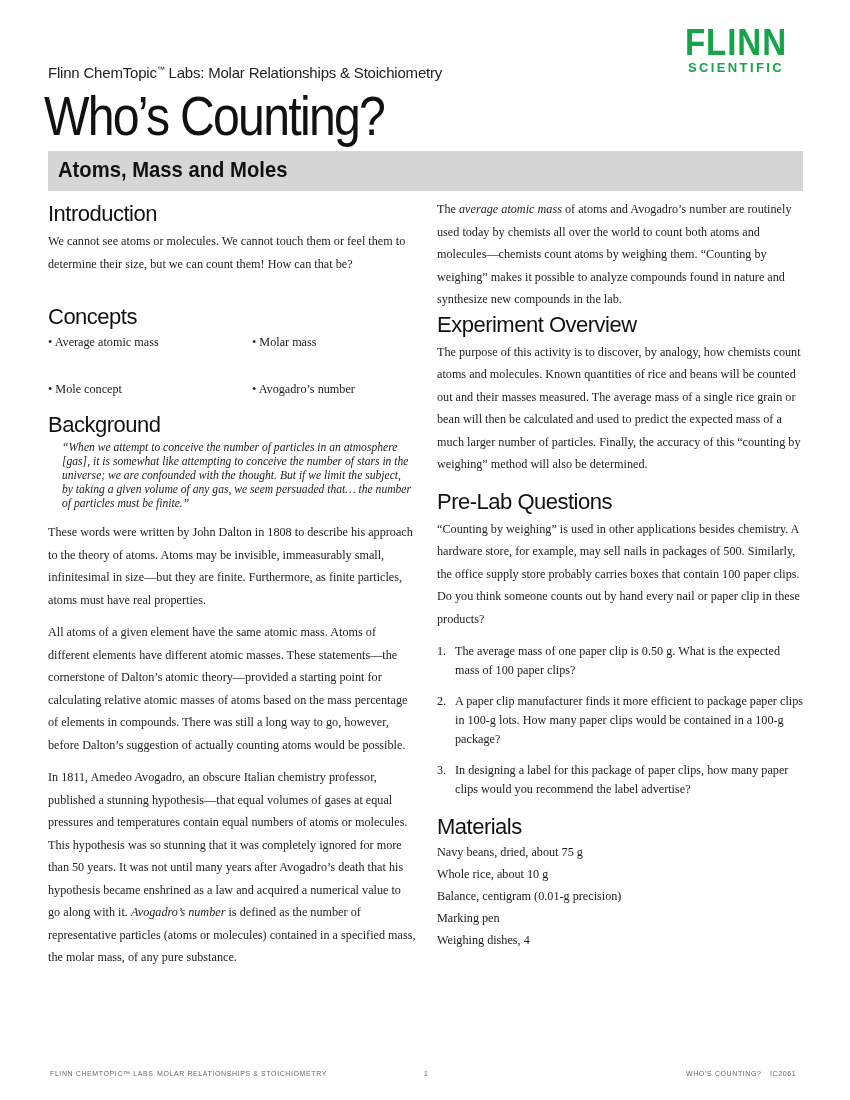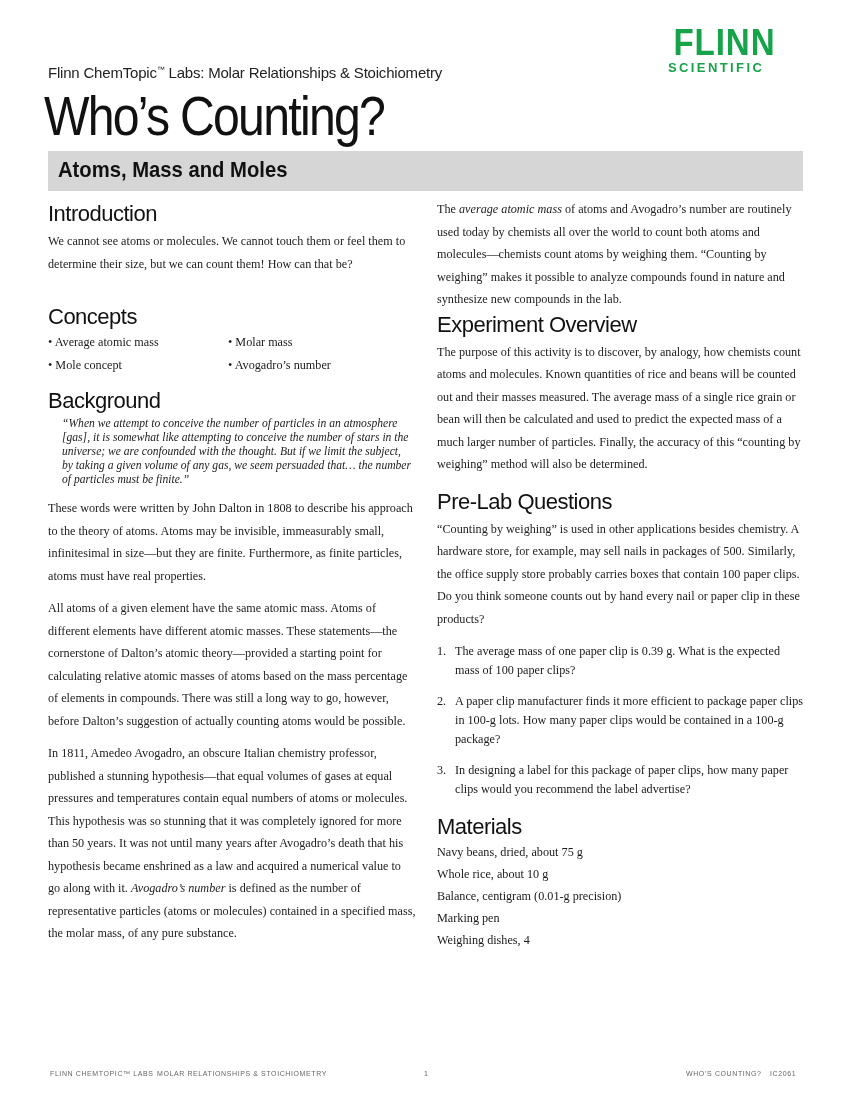--- a/index.html
+++ b/index.html
@@ -1,37 +1,37 @@
 <!DOCTYPE html>
 <html><head>
   <meta charset="utf-8">
   <style>
     * { box-sizing: border-box; margin: 0; padding: 0; }
     html, body { width: 850px; height: 1100px; background: #ffffff; overflow: hidden; }
     body { position: relative; font-family: "Liberation Serif", serif; color: #1a1a1a; }
 
-    .logo { position: absolute; left: 668px; top: 26px; width: 136px; text-align: left; }
+    .logo { position: absolute; left: 668px; top: 26px; width: 136px; text-align: center; }
     .logo .flinn { font-family: "Liberation Sans", sans-serif; font-weight: bold; font-size: 36px; color: #16a34a; letter-spacing: 1px; line-height: 34px; transform: scaleX(0.92); display:block; }
     .logo .sci { font-family: "Liberation Sans", sans-serif; font-weight: bold; font-size: 13px; color: #16a34a; letter-spacing: 2.4px; line-height: 16px; display:block; }
 
     .series { position: absolute; left: 48px; top: 64px; font-family: "Liberation Sans", sans-serif; font-size: 15px; color: #222; letter-spacing: -0.2px; }
     .series sup { font-size: 8px; }
     .title { position: absolute; left: 44px; top: 86px; font-family: "Liberation Sans", sans-serif; font-size: 56px; font-weight: normal; color: #111; letter-spacing: -2px; line-height: 60px; transform: scaleX(0.86); transform-origin: left; }
     .subtitle-bar { position: absolute; left: 48px; top: 151px; width: 755px; height: 40px; background: #d6d6d6; }
     .subtitle { position: absolute; left: 58px; top: 157px; font-family: "Liberation Sans", sans-serif; font-weight: bold; font-size: 22px; color: #111; transform: scaleX(0.92); transform-origin: left; }
 
     .col { position: absolute; width: 368px; }
     .col-left { left: 48px; top: 200px; }
     .col-right { left: 437px; top: 200px; }
 
     h2 { font-family: "Liberation Sans", sans-serif; font-weight: normal; font-size: 22px; color: #111; line-height: 28px; letter-spacing: -0.5px; }
     p { font-size: 12.2px; line-height: 22.5px; color: #222; }
     .sec { margin-top: 10px; }
 
-    .concepts { display: grid; grid-template-columns: 180px 180px; row-gap: 0; }
+    .concepts { display: grid; grid-template-columns: 180px 180px; row-gap: 0; gap: 24px; }
     .concepts span { font-size: 12.2px; line-height: 23px; }
 
     .quote { font-style: italic; font-size: 11.6px; line-height: 14px; padding-left: 14px; padding-right: 2px; color: #222; }
 
     ol.q { list-style: none; }
     ol.q li { display: flex; font-size: 12.2px; line-height: 19px; margin-top: 12px; }
     ol.q li .n { width: 18px; flex: none; }
 
     .materials span { display: block; font-size: 12.2px; line-height: 22px; }
 
@@ -84,21 +84,21 @@
     <h2>Experiment Overview</h2>
     <p style="margin-top:2px">The purpose of this activity is to discover, by analogy, how chemists count atoms and molecules. Known quantities of rice and beans will be counted out and their masses measured. The average mass of a single rice grain or bean will then be calculated and used to predict the expected mass of a much larger number of particles. Finally, the accuracy of this “counting by weighing” method will also be determined.</p>
   </section>
 
   <section style="margin-top:12px">
     <h2>Pre-Lab Questions</h2>
     <p style="margin-top:2px">“Counting by weighing” is used in other applications besides chemistry. A hardware store, for example, may sell nails in packages of 500. Similarly, the office supply store probably carries boxes that contain 100 paper clips. Do you think someone counts out by hand every nail or paper clip in these products?</p>
     <ol class="q">
       <li>
           <span class="n">1.</span>
-          <span>The average mass of one paper clip is 0.39 g. What is the expected mass of 100 paper clips?</span>
+          <span>The average mass of one paper clip is 0.50 g. What is the expected mass of 100 paper clips?</span>
         </li>
       <li>
           <span class="n">2.</span>
           <span>A paper clip manufacturer finds it more efficient to package paper clips in 100-g lots. How many paper clips would be contained in a 100-g package?</span>
         </li>
       <li>
           <span class="n">3.</span>
           <span>In designing a label for this package of paper clips, how many paper clips would you recommend the label advertise?</span>
         </li>
     </ol>

